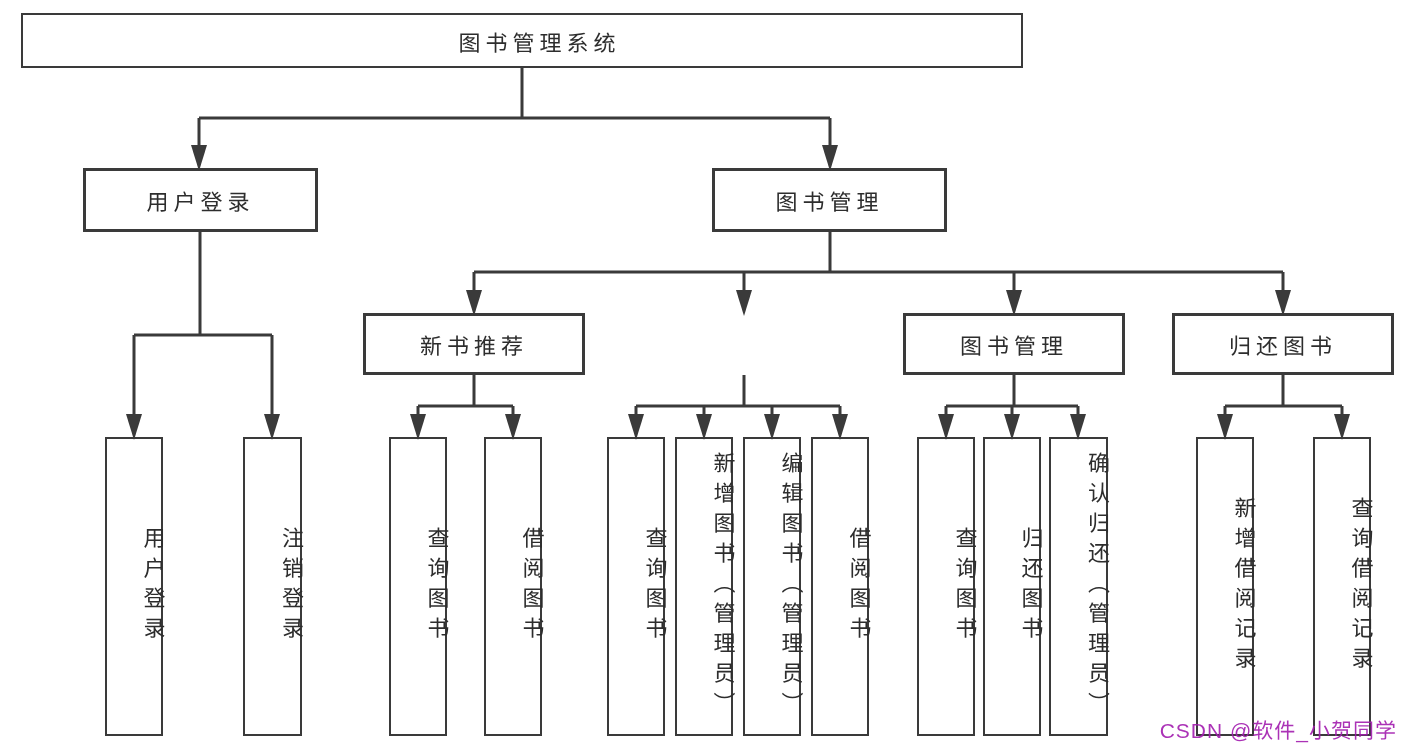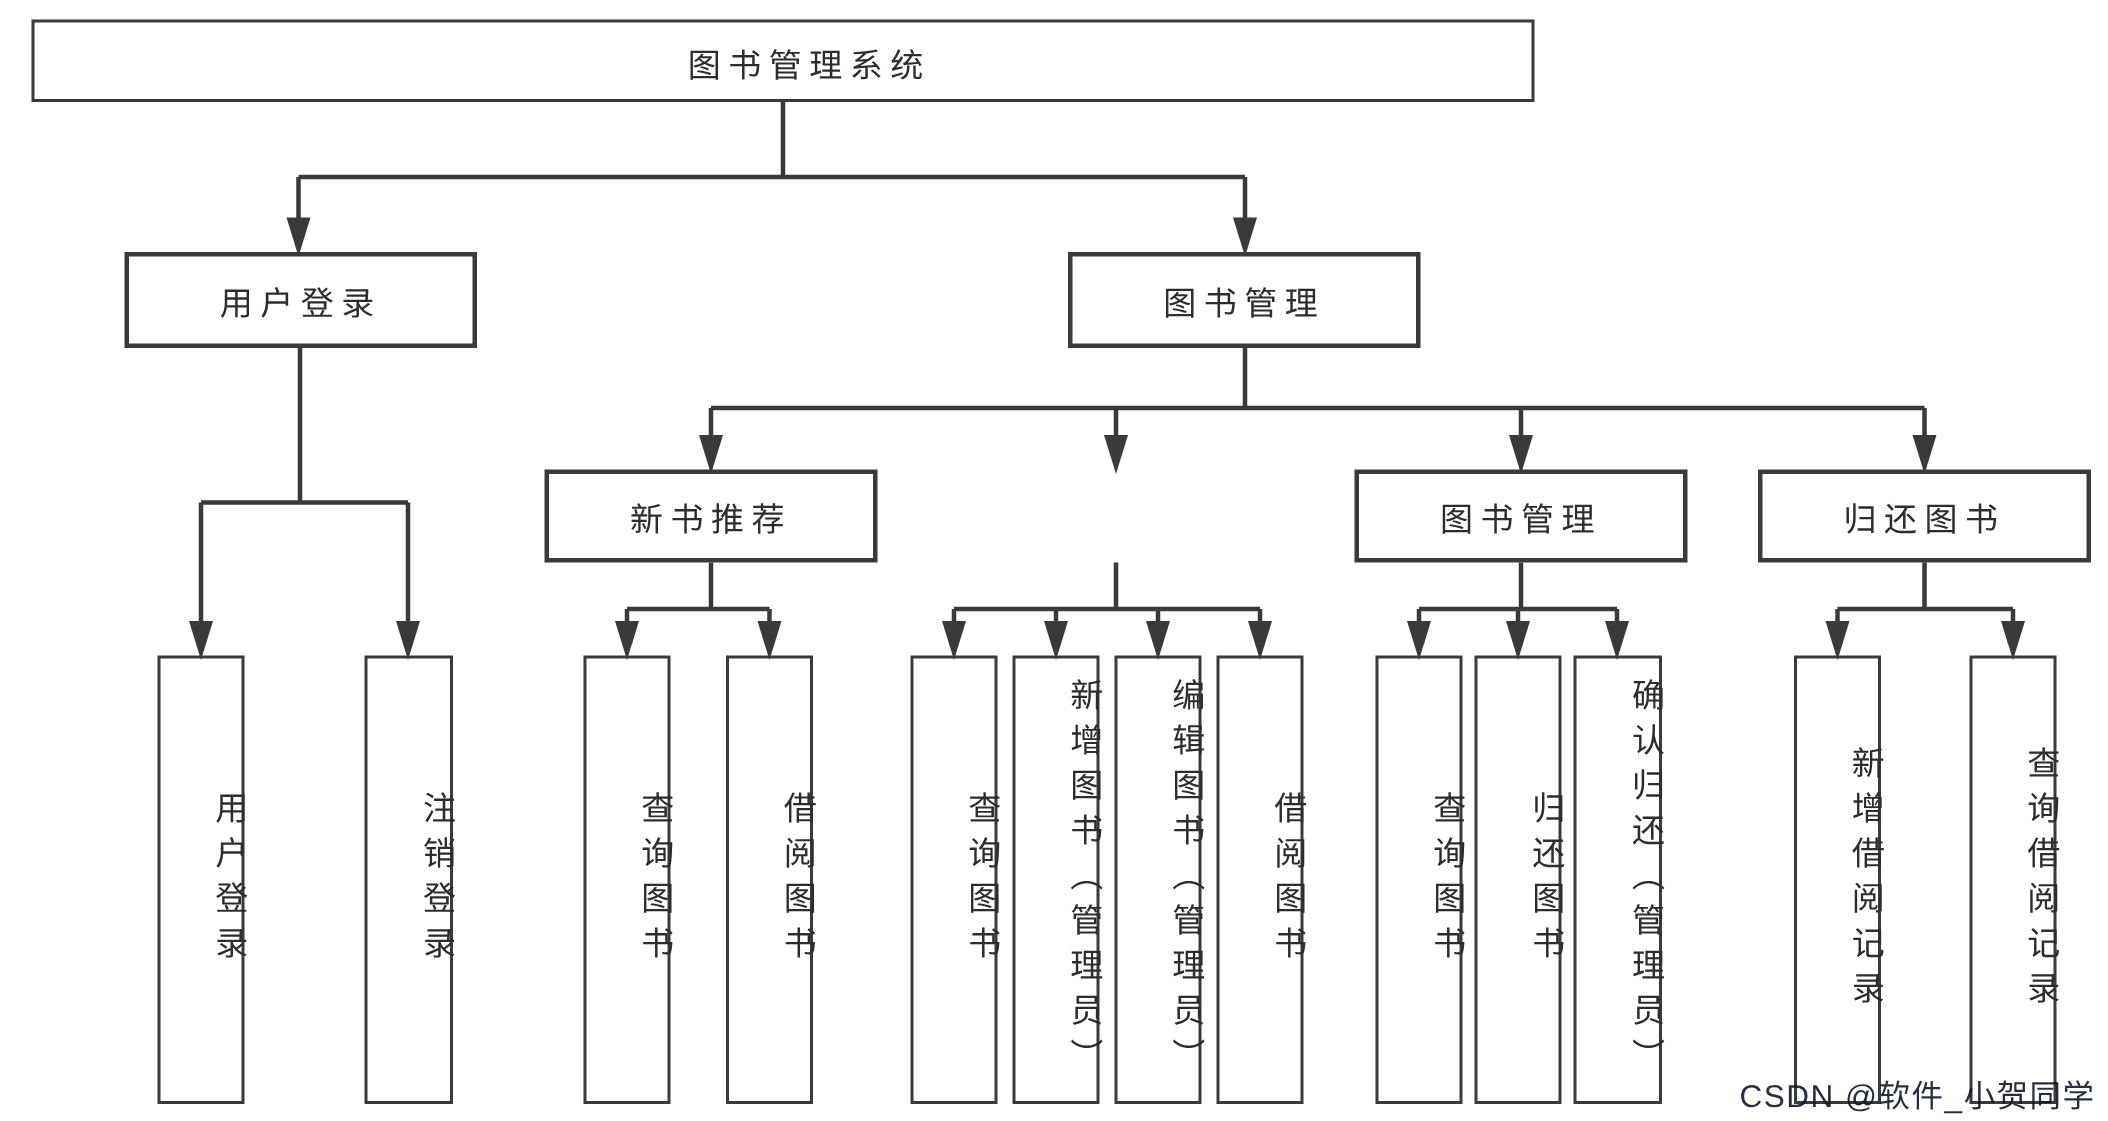--- a/index.html
+++ b/index.html
@@ -14,21 +14,21 @@
   }
   .box.thin{border-width:2px;padding-left:35px;}
   .hlabel{font-size:22px;letter-spacing:5px;white-space:nowrap;}
   .vbox .vlabel{
     writing-mode:vertical-rl;text-orientation:mixed;
     font-size:22px;letter-spacing:8px;line-height:1;white-space:nowrap;
   }
   svg.connectors{position:absolute;left:0;top:0;z-index:3;pointer-events:none;}
   .watermark{
     position:absolute;top:714px;right:8px;z-index:5;
-    font-size:21px;color:#0f172a;opacity:.9;white-space:nowrap;letter-spacing:1px;
+    font-size:21px;color:#a21caf;opacity:.9;white-space:nowrap;letter-spacing:1px;
   }
 </style>
 </head>
 <body>
 
 <div class="canvas">
 
   <div class="box thin" style="left:21px;top:13px;width:1002px;height:55px">
     <span class="hlabel">图书管理系统</span>
   </div>

